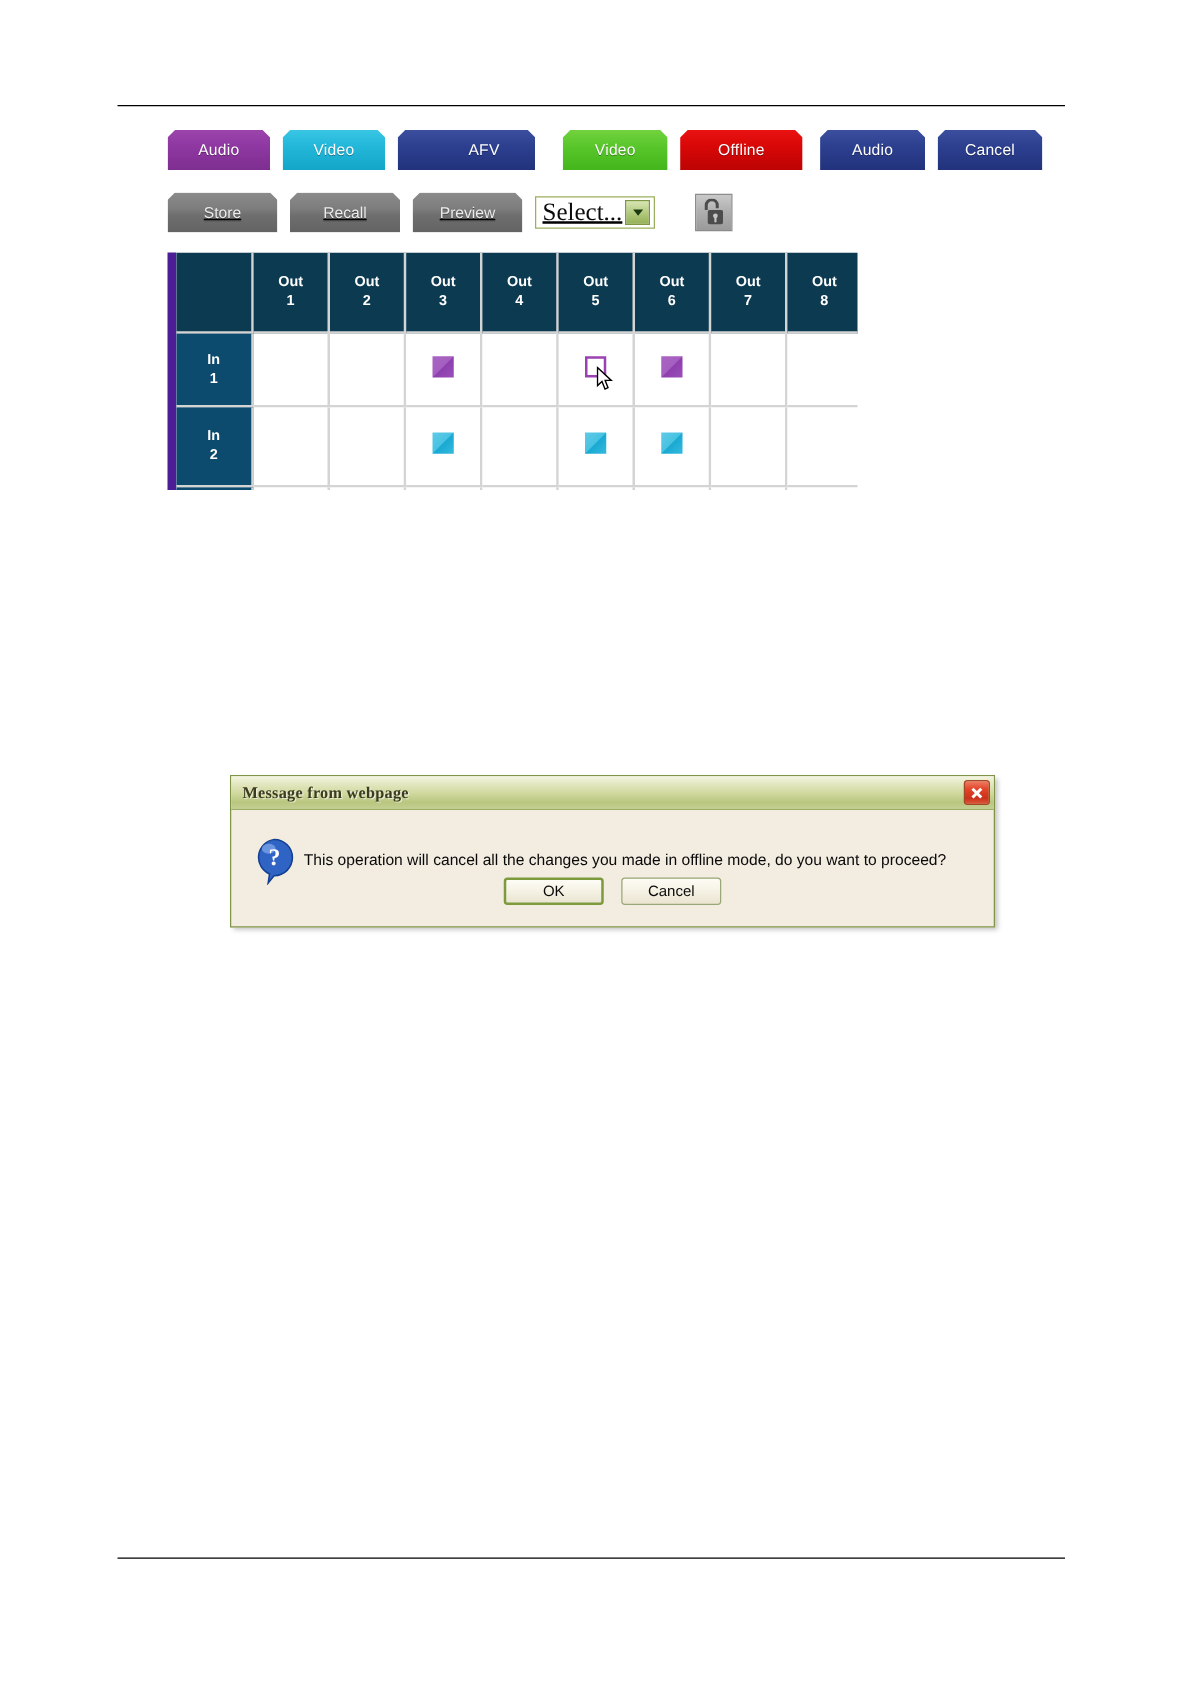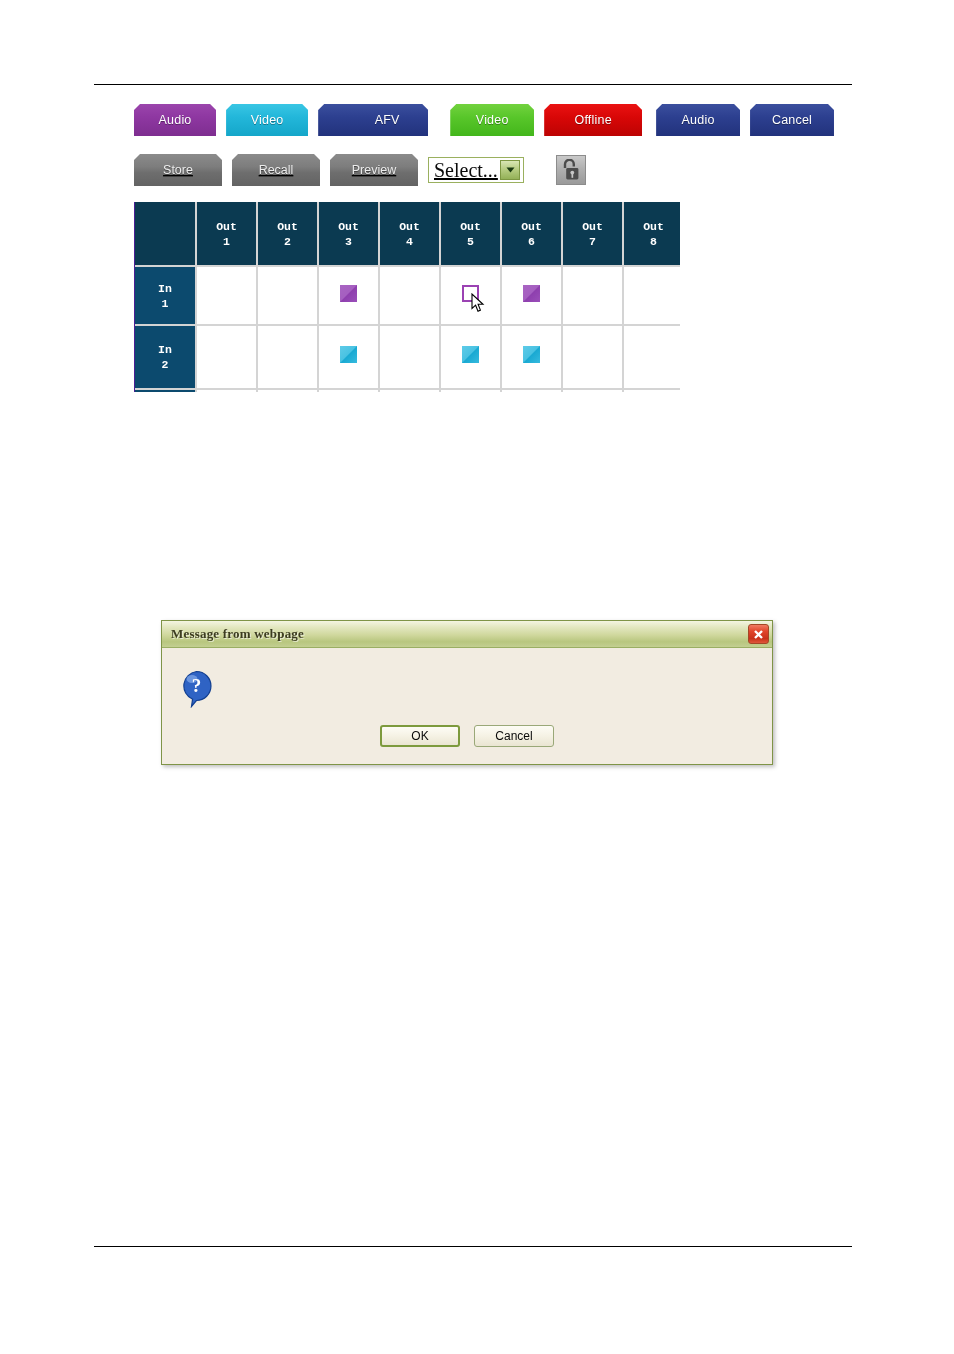--- a/index.html
+++ b/index.html
@@ -135,23 +135,22 @@
     cursor: pointer;
   }
   .lock-btn svg { display: block; }
 
   
   .matrix-wrap {
     margin-top: 16px;
     width: 545px;
     height: 190px;
     overflow: hidden;
-    border-left: 1px solid #4c1d95;
+    border-left: 7px solid #4c1d95;
     box-sizing: content-box;
-    font-family: Liberation Mono, monospace;
   }
   table.matrix {
     border-collapse: separate;
     border-spacing: 0;
     table-layout: fixed;
     width: 545px;
   }
   table.matrix td, table.matrix th {
     border-right: 2px solid #d4d4d4;
     border-bottom: 2px solid #d4d4d4;
@@ -229,24 +228,24 @@
     left: 30px;
     top: 26px;
     width: 14px;
     height: 20px;
     pointer-events: none;
   }
 
   
   #dialog {
     position: absolute;
-    left: 161px;
+    left: 184px;
     top: 620px;
     width: 612px;
-    height: 145px;
+    height: 122px;
     background: #f2ece1;
     border: 1px solid #7f9447;
     box-sizing: border-box;
     box-shadow: 2px 2px 4px rgba(0,0,0,.25);
   }
   .dlg-titlebar {
     height: 27px;
     background: linear-gradient(180deg,#f4f5e2 0%, #e4e8c2 22%, #cfd79c 55%, #b8c67f 80%, #c3cf91 100%);
     border-bottom: 1px solid #9aae63;
     display: flex;
@@ -551,20 +550,21 @@
   </div>
 
   <div class="dlg-body">
     <div class="dlg-icon">
       <svg width="34" height="38" viewBox="0 0 34 38">
         <path d="M16.5 1.5 A14.5 14.5 0 1 1 16.4 30.5 L11.5 36.5 L12.6 29.2 A14.5 14.5 0 0 1 16.5 1.5 Z" fill="#2f63c4" stroke="#123f90" stroke-width="1.2"></path>
         <ellipse cx="12" cy="9" rx="5.5" ry="4" fill="#7fa6e8" opacity=".75"></ellipse>
         <text x="16.5" y="22" font-family="Liberation Serif, serif" font-size="19" font-weight="bold" fill="#ffffff" text-anchor="middle">?</text>
       </svg>
     </div>
+    <div class="dlg-text">This operation will cancel all the changes you made in offline mode, do you want to proceed?</div>
   </div>
 
   <div class="dlg-buttons">
     <div class="dlg-btn focused">
       <span>OK</span>
     </div>
     <div class="dlg-btn">
       <span>Cancel</span>
     </div>
   </div>

